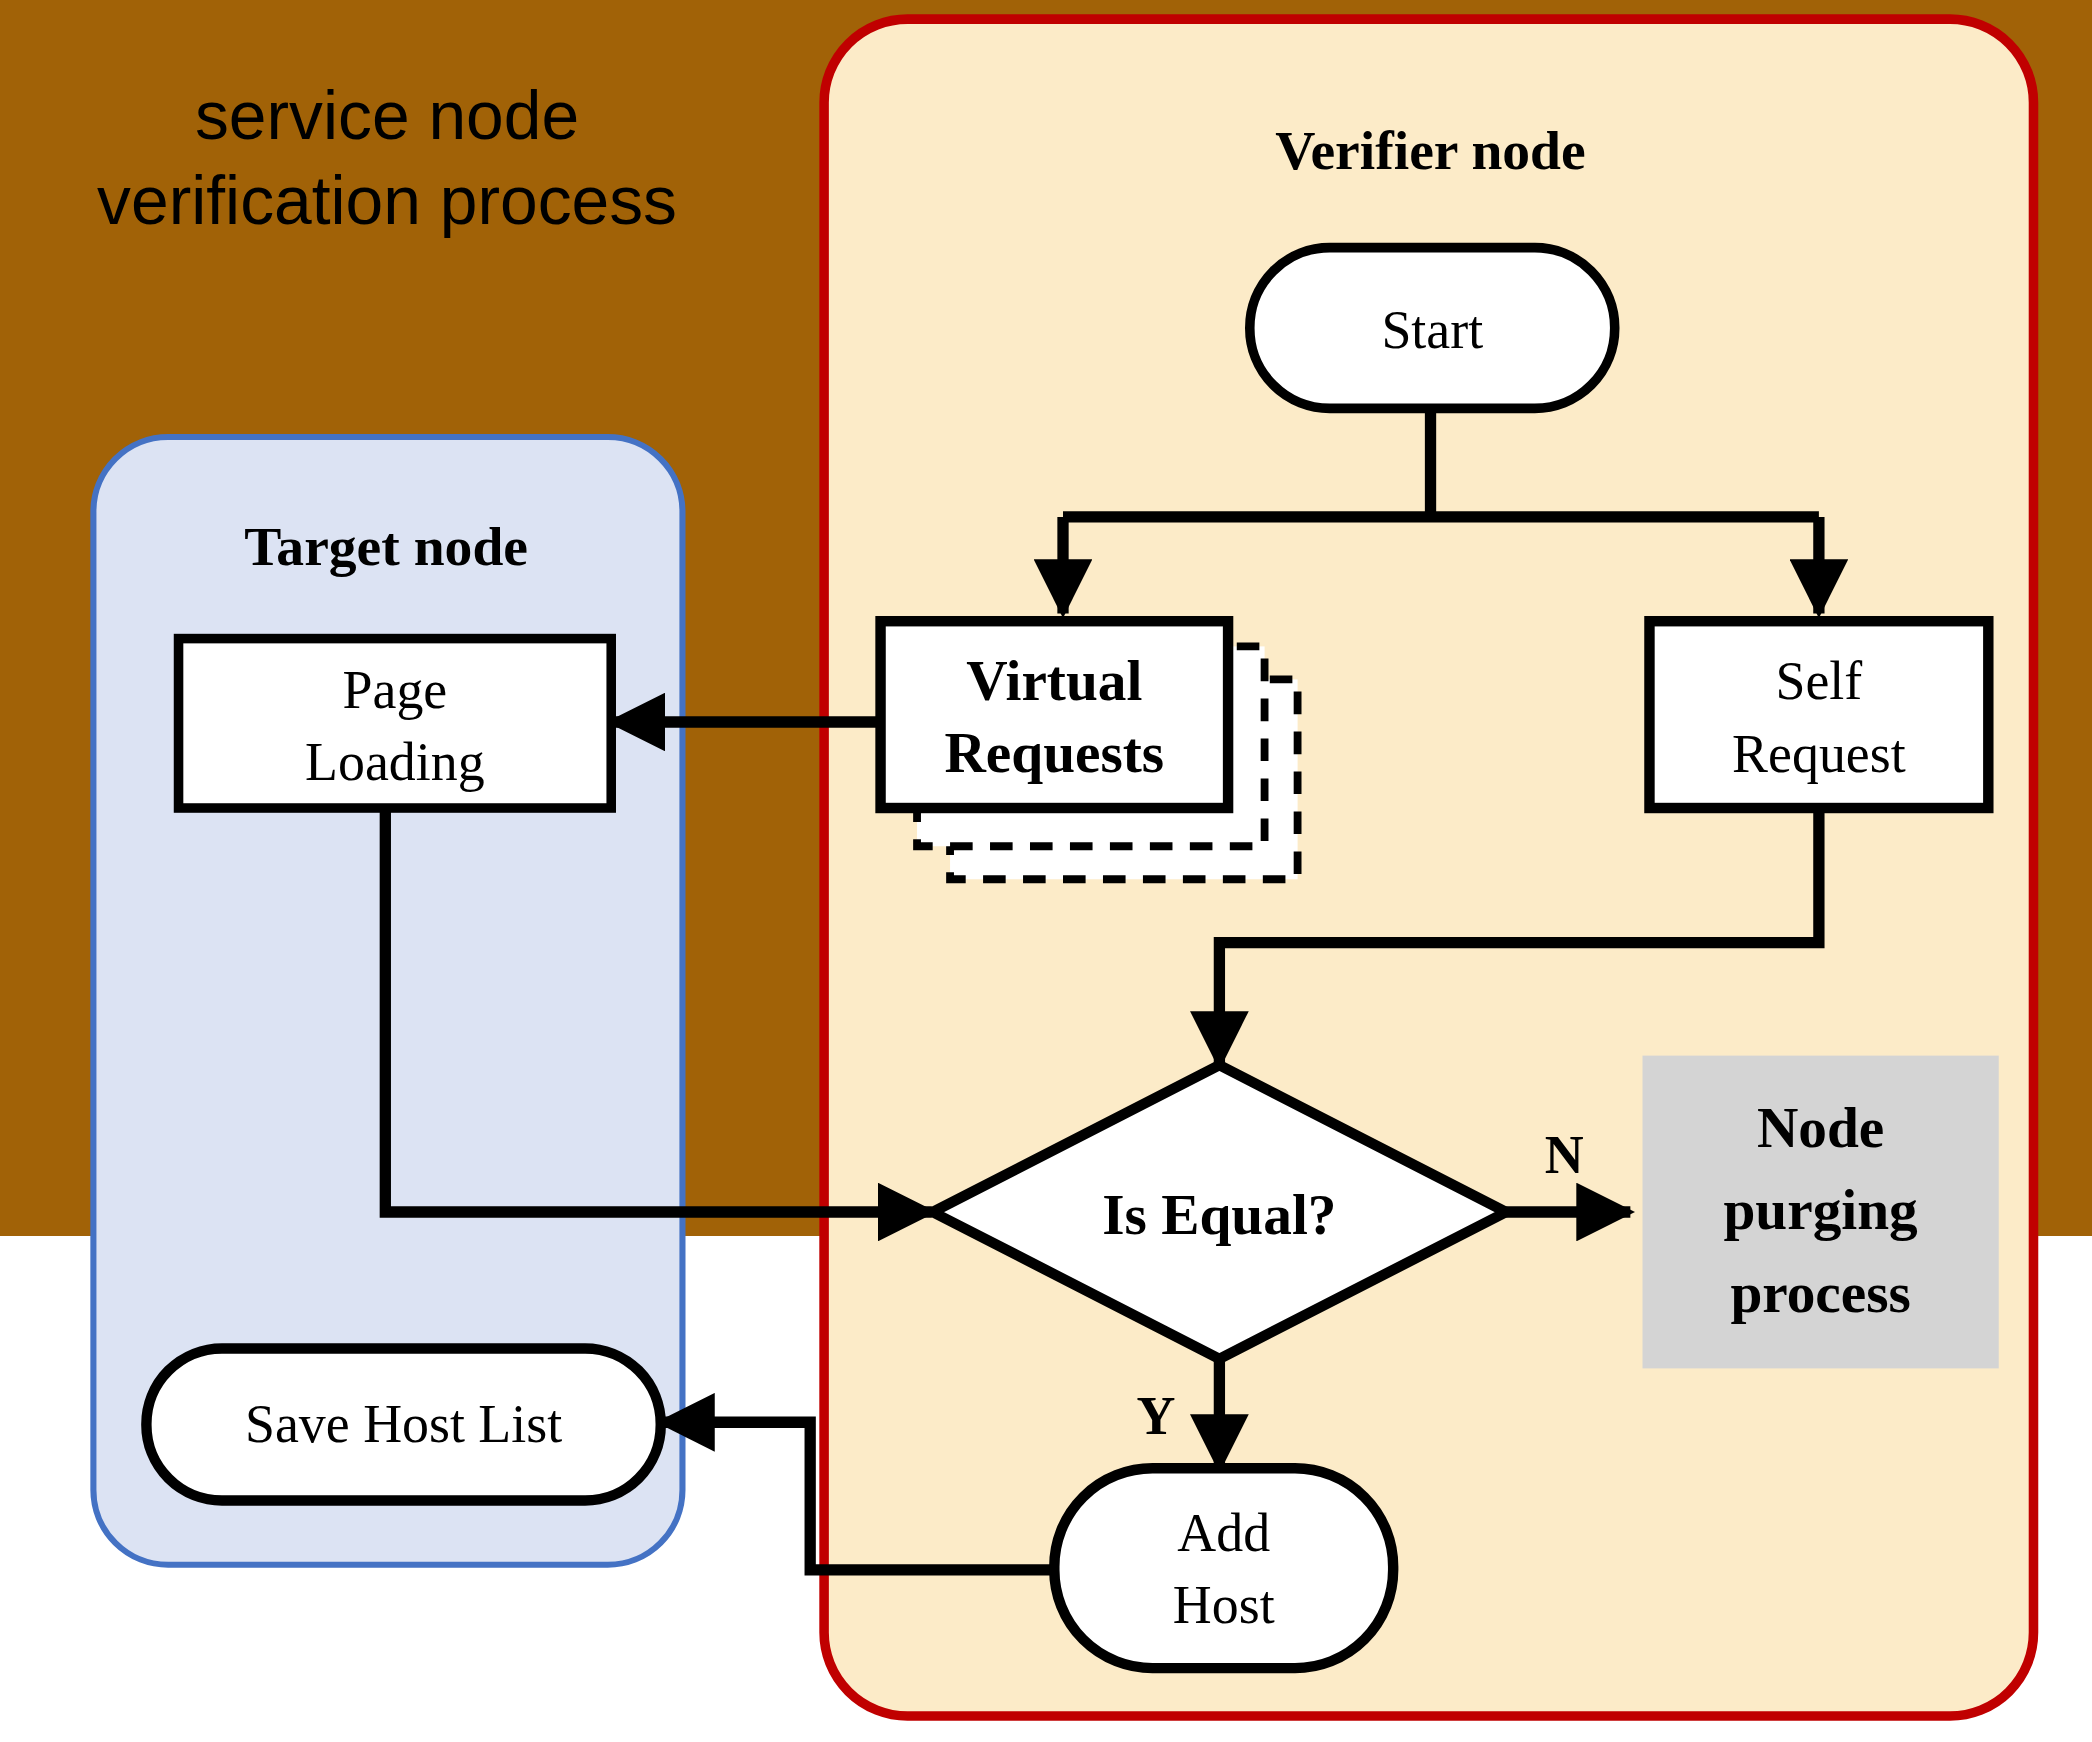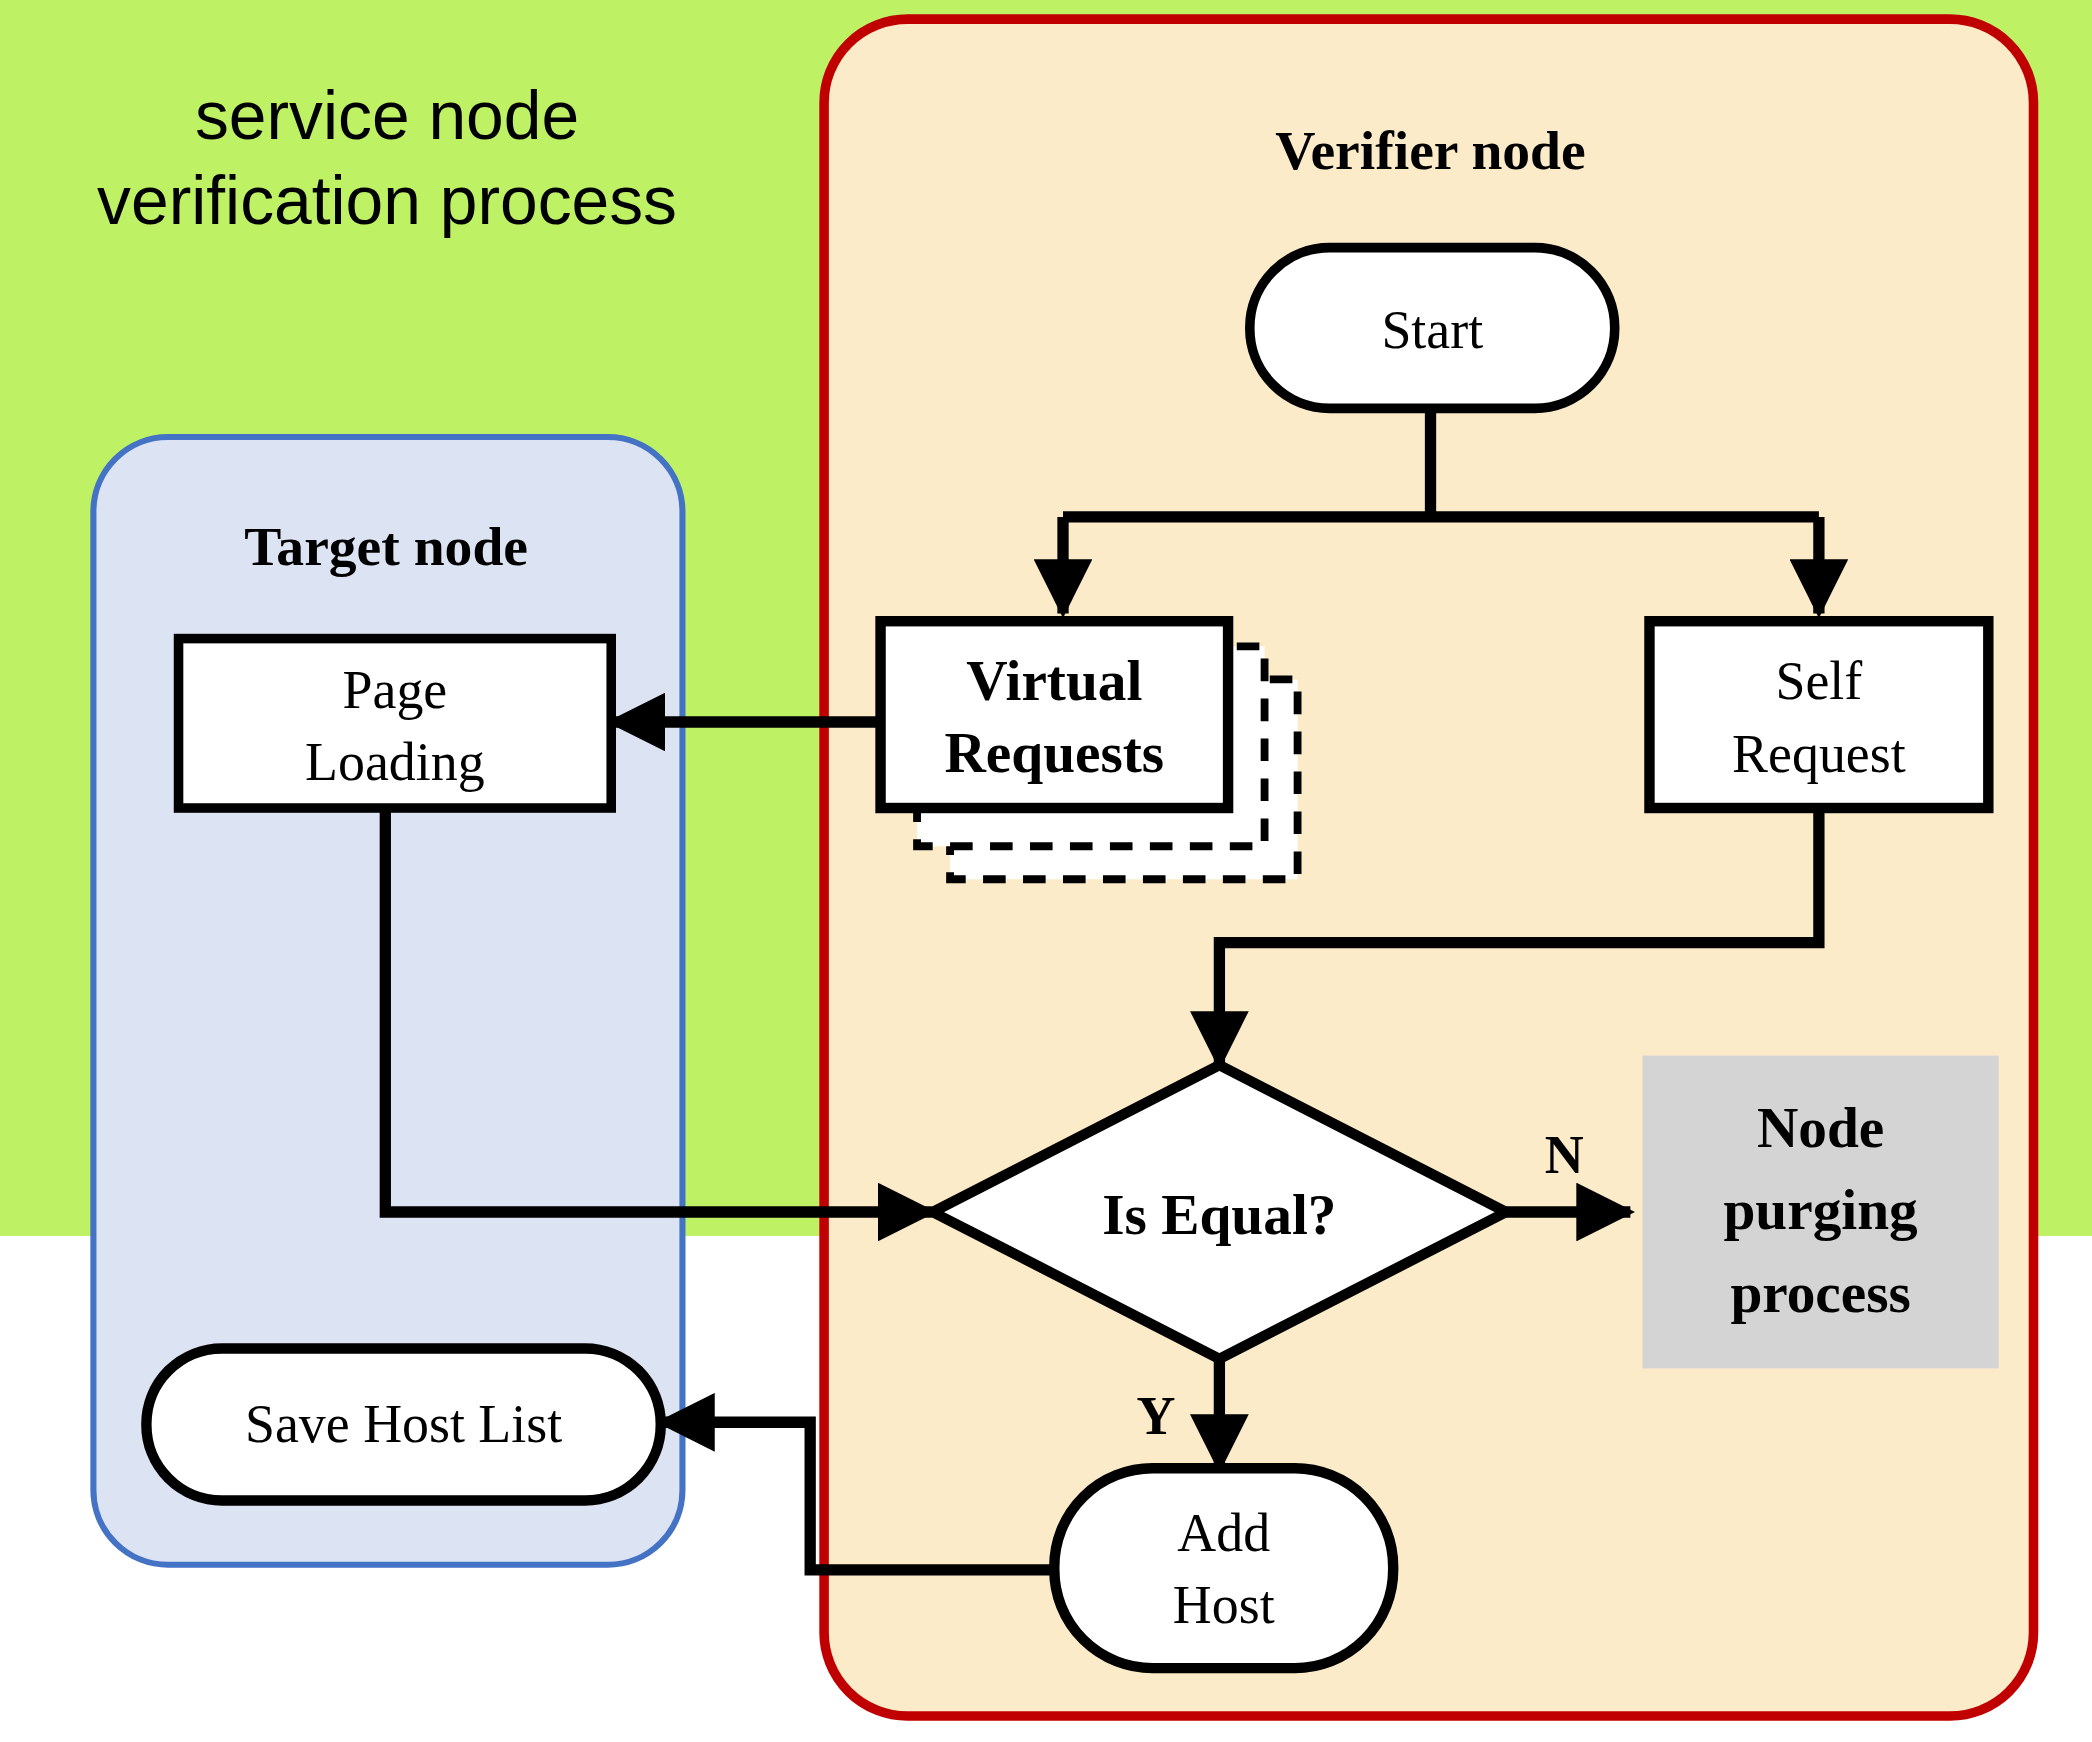--- a/index.html
+++ b/index.html
@@ -1,18 +1,18 @@
 <!DOCTYPE html>
 <html style="font-size:14px"><head>
 <meta charset="utf-8">
 <style>
   html,body{margin:0;padding:0;background:#ffffff;}
   body{width:2093px;height:1742px;overflow:hidden;
        font-family:"Liberation Serif", serif;}
-  #stage{position:relative;width:2093px;height:1236px;background:#bef264;}
+  #stage{position:relative;width:2093px;height:1236px;background:#a16207;}
   svg{display:block;}
   .ttl{font-family:"Liberation Sans", sans-serif;font-size:78px;fill:#000;}
   .grp-title{font-family:"Liberation Serif", serif;font-weight:bold;font-size:64px;fill:#000;}
   .nd{font-family:"Liberation Serif", serif;font-size:62px;fill:#000;}
   .nd-b{font-family:"Liberation Serif", serif;font-weight:bold;font-size:66px;fill:#000;}
   .edge-lbl{font-family:"Liberation Serif", serif;font-weight:bold;font-size:62px;fill:#000;}
 </style>
 </head>
 <body>
 

